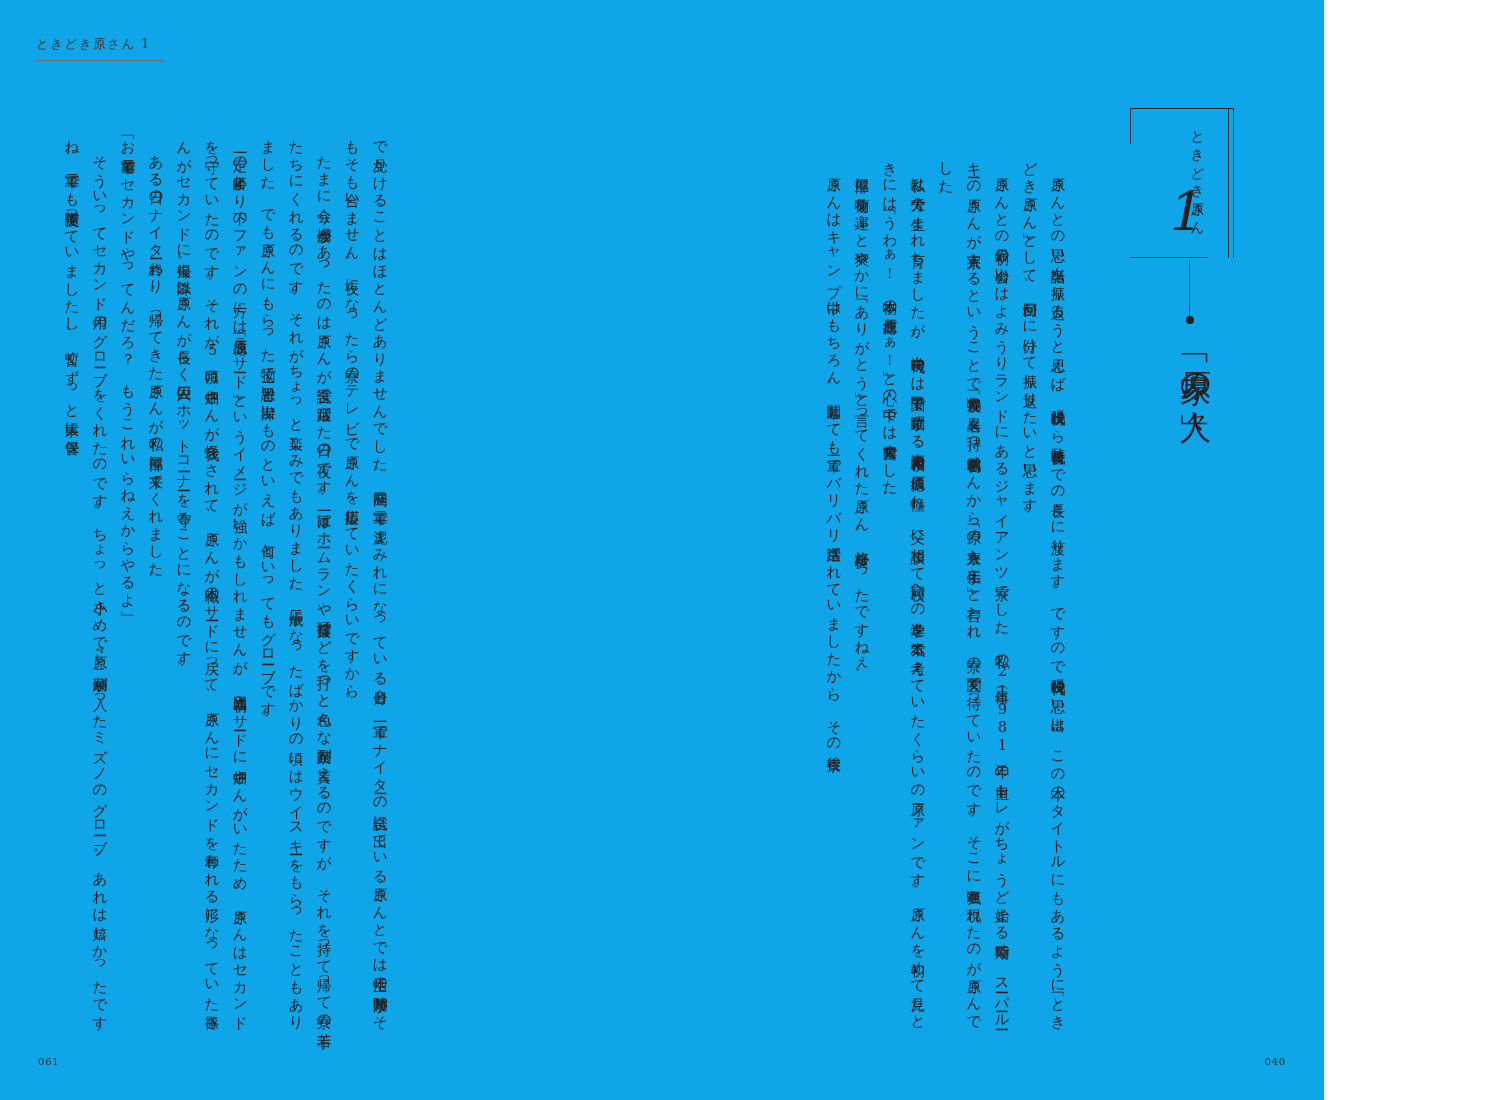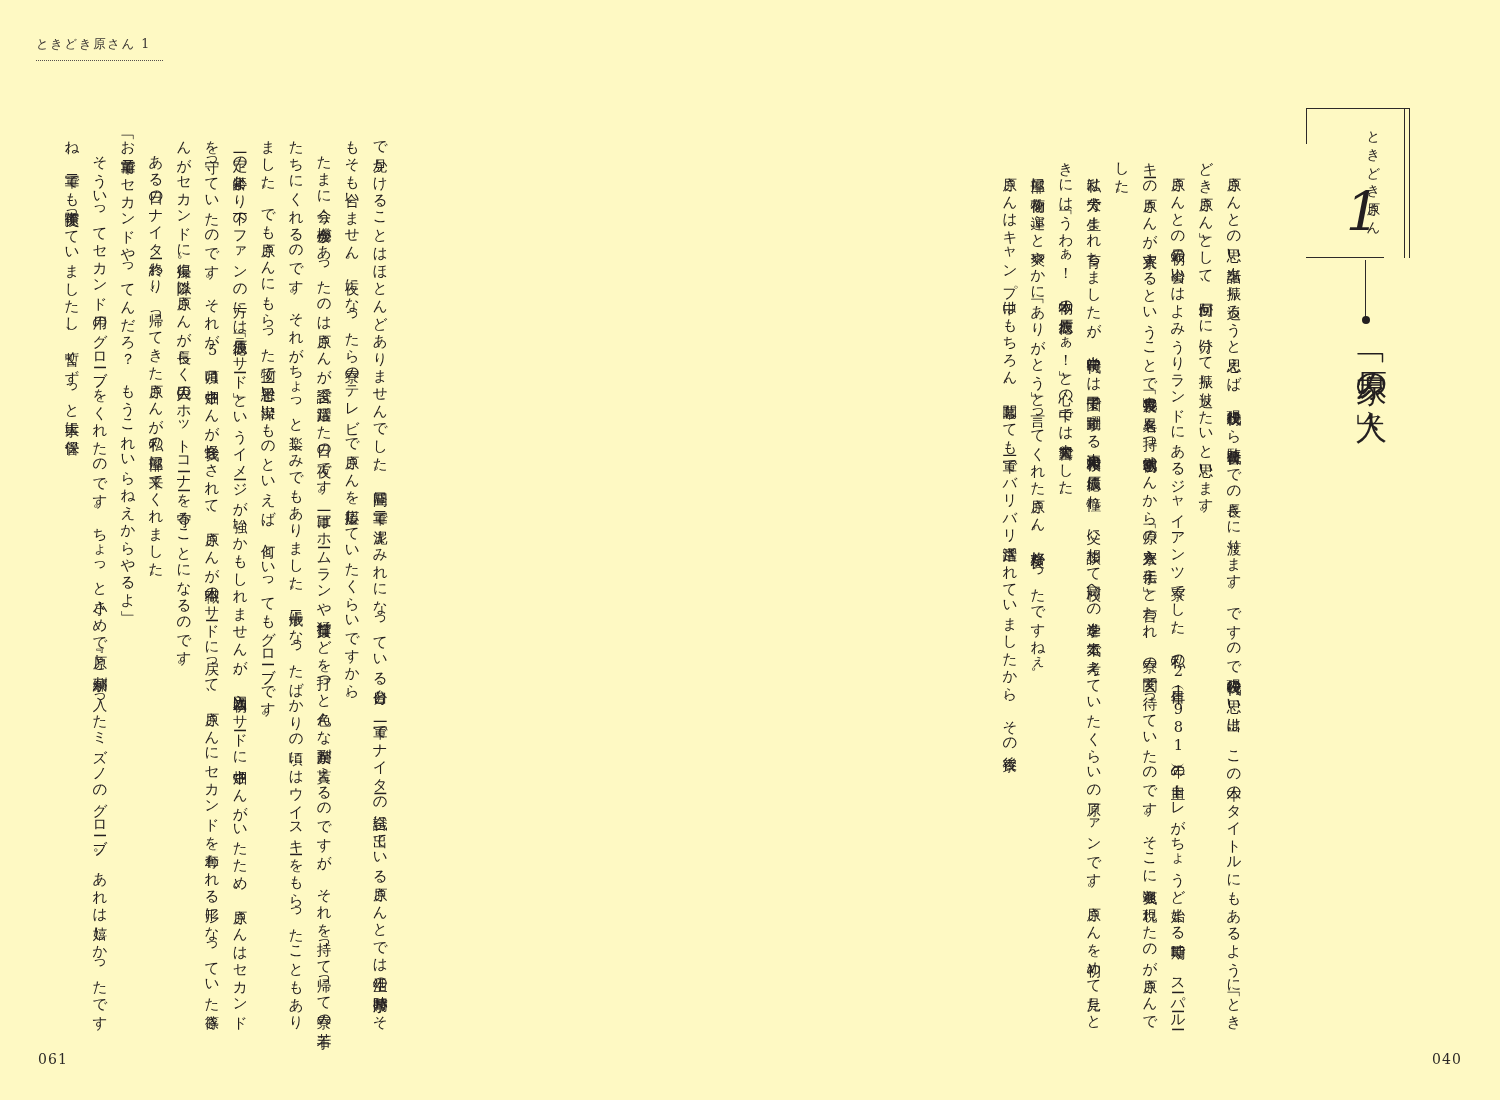--- a/index.html
+++ b/index.html
@@ -9,23 +9,23 @@
   }
   body {
     width: 1500px;
     height: 1100px;
     overflow: hidden;
     font-family: "DejaVu Serif", "Liberation Serif", serif;
     color: #231f20;
   }
   .page {
     position: relative;
-    width: 1500px;
+    width: 1324px;
     height: 1100px;
-    background: #fef9c3;
+    background: #0ea5e9;
   }
 
   
   .runhead {
     position: absolute;
     left: 36px;
     top: 36px;
     width: 240px;
   }
   .runhead-text {
@@ -38,21 +38,21 @@
     margin-top: 7px;
     width: 127px;
     height: 0;
     border-top: 1px dotted #55504d;
   }
 
   
   .folio {
     position: absolute;
     bottom: 33px;
-    font-size: 14px;
+    font-size: 10px;
     letter-spacing: 0.08em;
     color: #2d2a28;
   }
   .folio-left { left: 38px; }
   .folio-right { right: 38px; }
 
   
   .vtext {
     writing-mode: vertical-rl;
     -webkit-writing-mode: vertical-rl;

